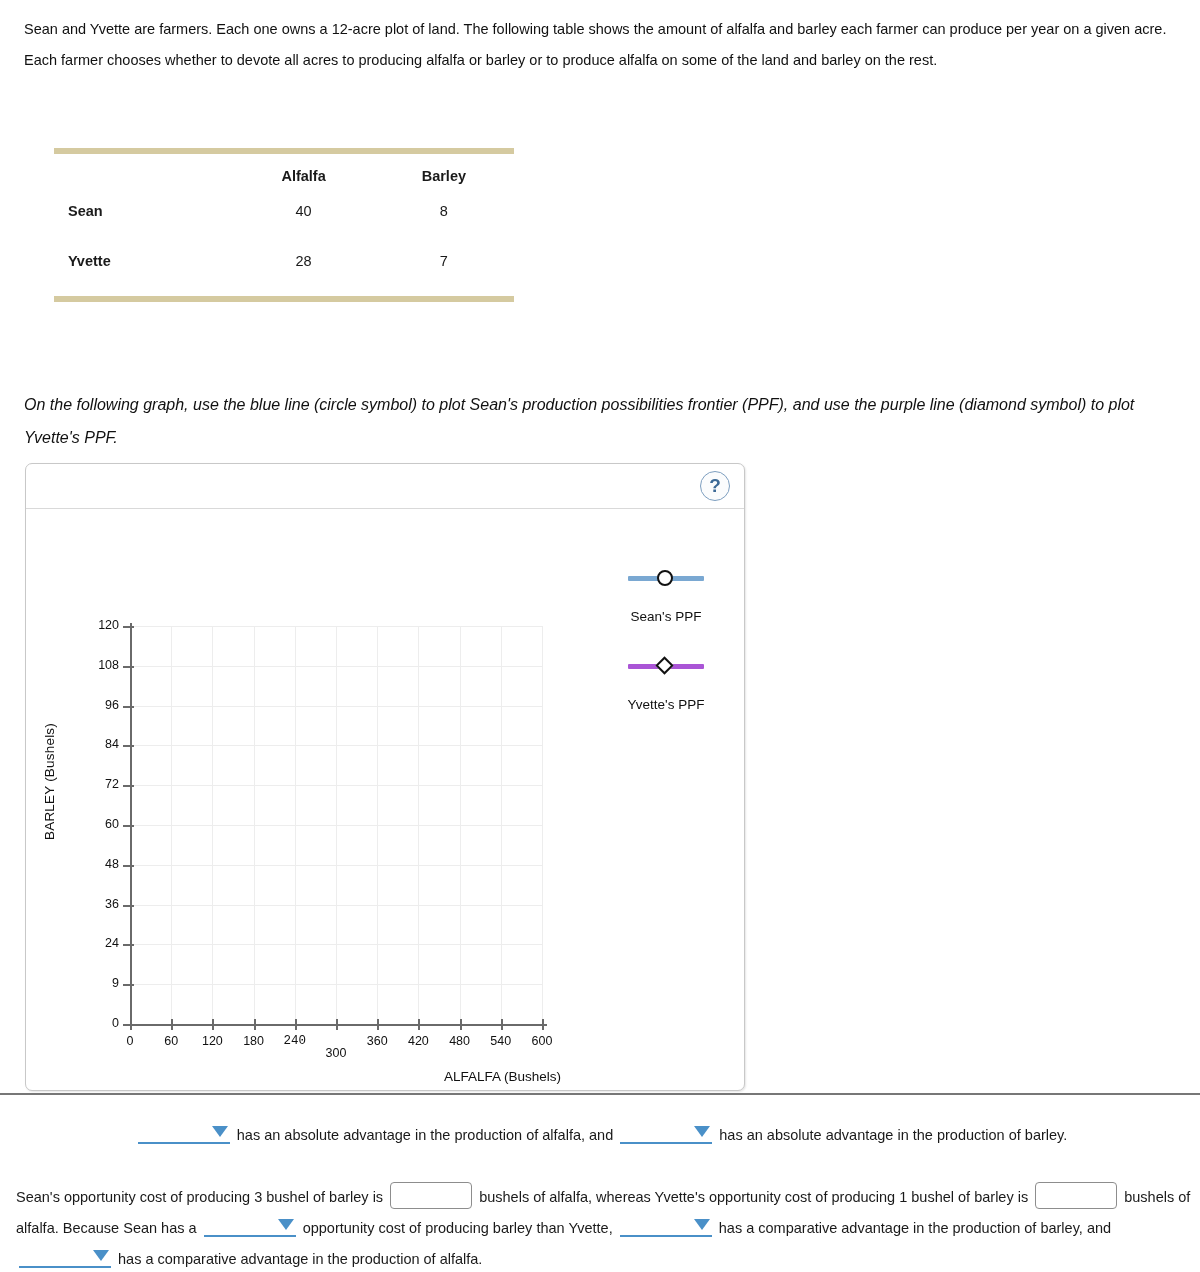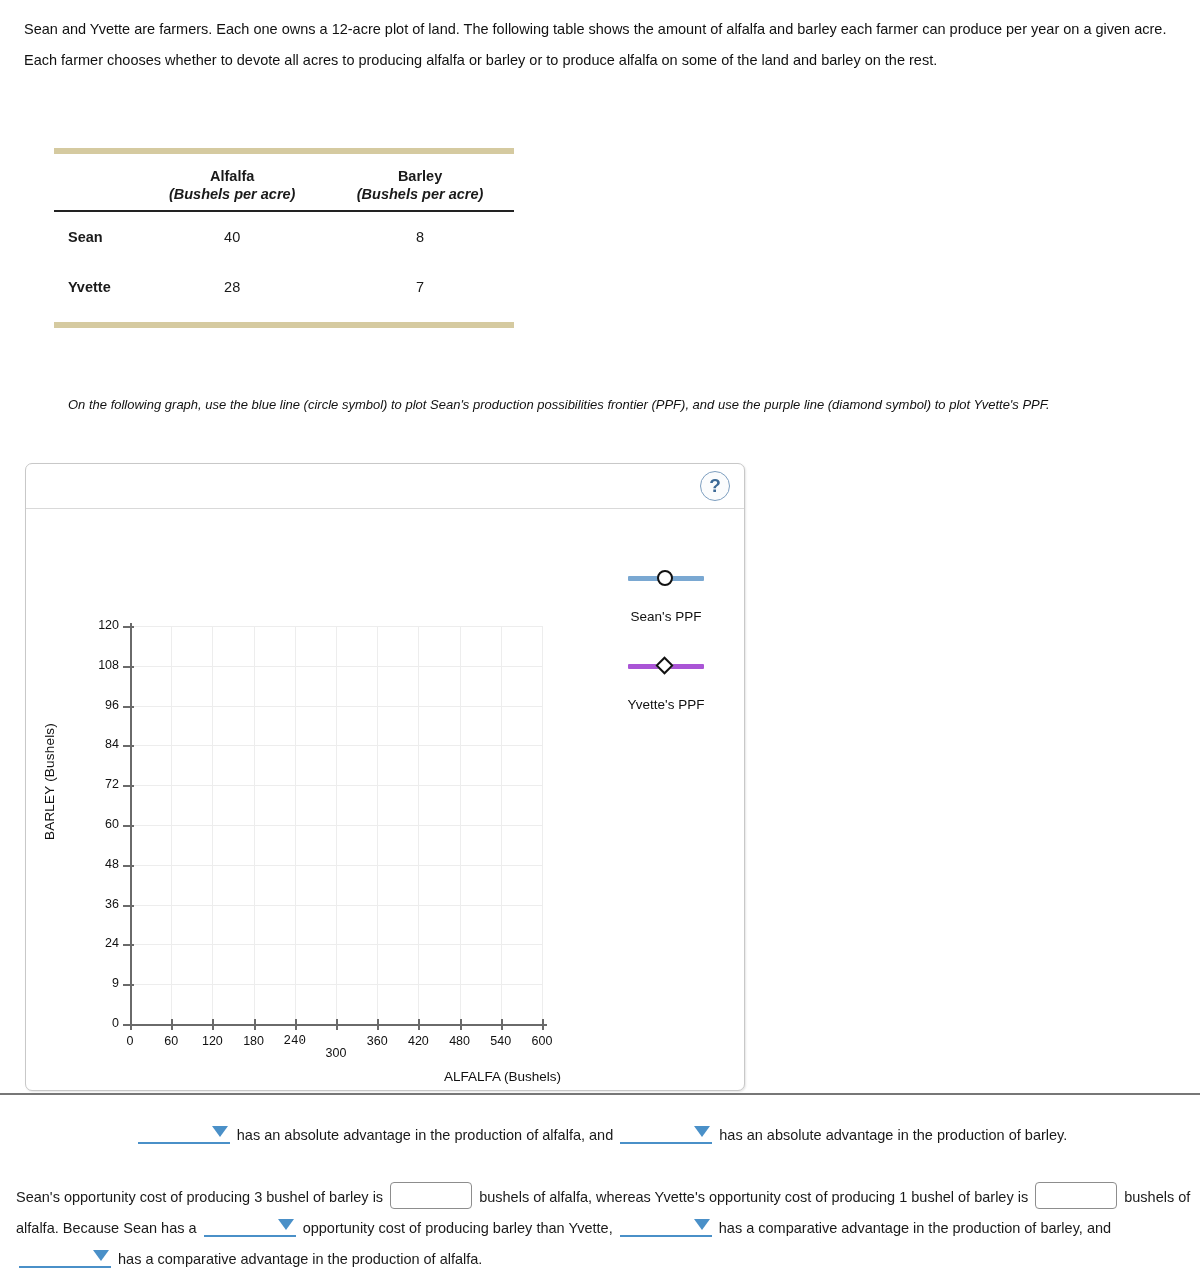--- a/index.html
+++ b/index.html
@@ -32,24 +32,23 @@
   .dark-rule { border-bottom: 2px solid #222; }
   .rowname { font-weight: bold; text-align: left; padding: 9px 0 9px 14px !important; white-space: nowrap; }
   .cellval { text-align: center; padding: 17px 0 !important; }
   .spacer-row td { height: 10px; }
 
   
   .instruction {
     position: absolute;
     left: 24px; top: 388px; width: 1130px;
     font-style: italic;
-    font-size: 13px;
+    font-size: 16px;
     line-height: 33px;
     color: #111;
-    margin-left: 44px;
   }
 
   
   .panel {
     position: absolute;
     left: 25px; top: 463px;
     width: 720px; height: 628px;
     border: 1px solid #c8c8c8;
     border-radius: 7px;
     background: #fff;
@@ -178,25 +177,20 @@
       <tbody>
           <tr>
         <td class="tan-rule-cell" colspan="3">
               <div class="tan-rule"></div>
             </td>
       </tr>
       <tr>
         <th></th>
         <th class="hdr-main">Alfalfa</th>
         <th class="hdr-main">Barley</th>
-      </tr>
-      <tr>
-        <th class="dark-rule"></th>
-        <th class="hdr-sub dark-rule">(Bushels per acre)</th>
-        <th class="hdr-sub dark-rule">(Bushels per acre)</th>
       </tr>
       <tr>
         <td class="rowname">Sean</td>
         <td class="cellval">40</td>
         <td class="cellval">8</td>
       </tr>
       <tr>
         <td class="rowname">Yvette</td>
         <td class="cellval">28</td>
         <td class="cellval">7</td>

